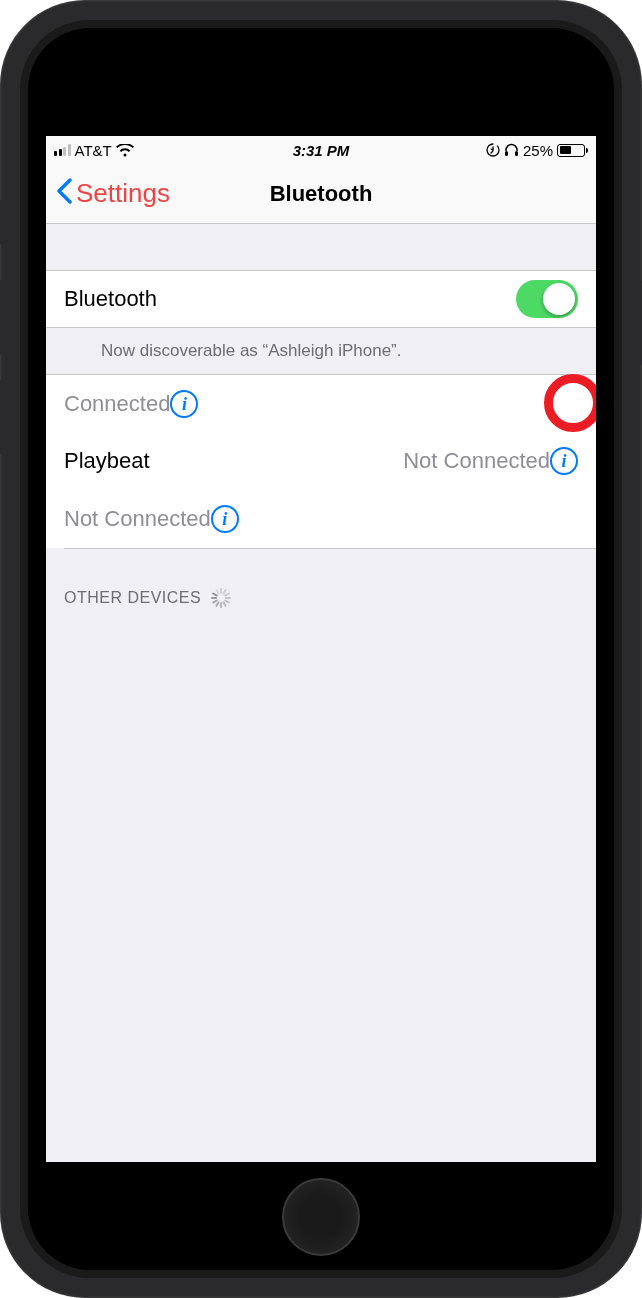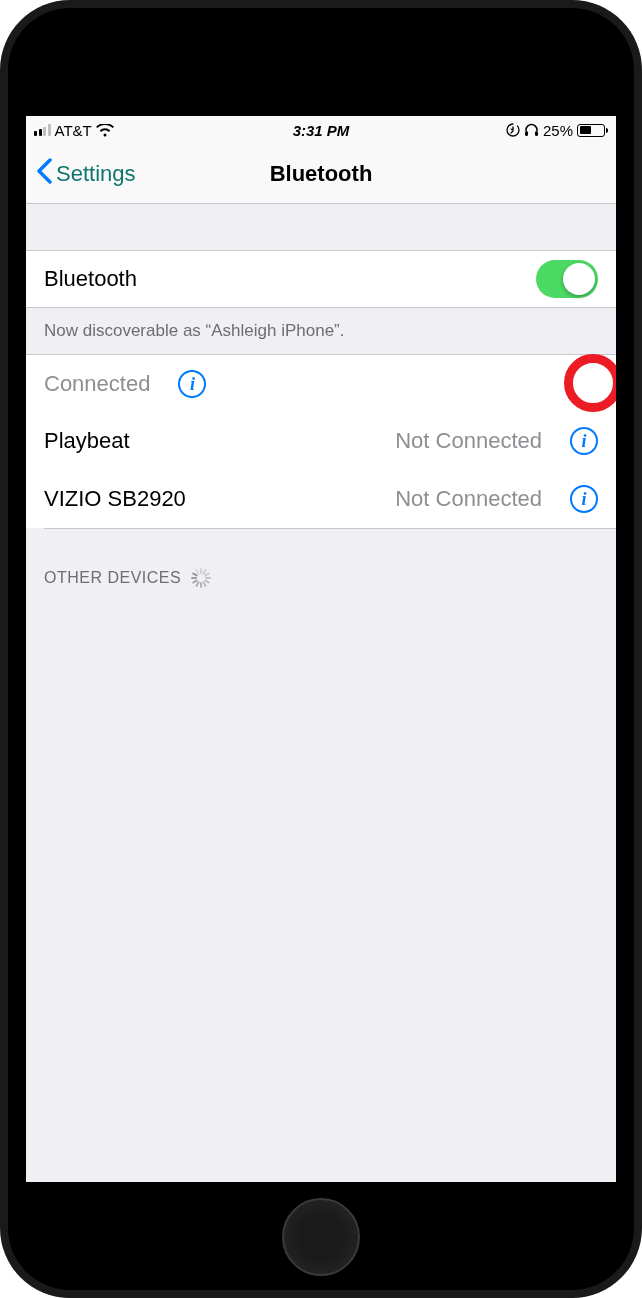--- a/index.html
+++ b/index.html
@@ -15,20 +15,21 @@
       background: #fff;
       display: flex;
       justify-content: center;
       align-items: center;
     }
     .phone-frame {
       width: 642px;
       height: 1298px;
       background: #2a2a2c;
       border-radius: 85px;
+      padding: 20px;
       position: relative;
       box-shadow: inset 0 0 3px rgba(255,255,255,0.2);
     }
     .phone-inner {
       width: 100%;
       height: 100%;
       background: #1a1a1a;
       border-radius: 70px;
       padding: 8px;
       position: relative;
@@ -165,22 +166,22 @@
       background: #f9f9f9;
       border-bottom: 1px solid #c8c8cc;
       display: flex;
       align-items: center;
       position: relative;
       padding: 0 10px;
     }
     .back-button {
       display: flex;
       align-items: center;
-      color: #0f766e;
-      font-size: 22px;
+      color: #ef4444;
+      font-size: 26px;
       gap: 4px;
     }
     .back-chevron {
       font-size: 30px;
       line-height: 1;
     }
     .nav-title {
       position: absolute;
       left: 50%;
       transform: translateX(-50%);
@@ -226,21 +227,21 @@
       font-size: 22px;
       color: #000;
     }
     .cell-status {
       font-size: 22px;
       color: #8e8e93;
     }
     .cell-right {
       display: flex;
       align-items: center;
-      gap: 28px;
+      gap: 0;
     }
     .info-button {
       width: 28px;
       height: 28px;
       border: 2px solid #007aff;
       border-radius: 50%;
       display: flex;
       align-items: center;
       justify-content: center;
       color: #007aff;
@@ -248,20 +249,21 @@
       font-style: italic;
       font-weight: bold;
       font-size: 18px;
       line-height: 1;
     }
     .footer-text {
       padding: 12px 18px;
       font-size: 17px;
       color: #6d6d72;
       line-height: 1.3;
+      margin-left: 37px;
     }
     .header-text {
       padding: 18px 18px 8px;
       font-size: 16px;
       color: #6d6d72;
       letter-spacing: 0.5px;
       display: flex;
       align-items: center;
       gap: 10px;
     }
@@ -398,21 +400,20 @@
               </div>
             </div>
             <div class="cell">
               <span class="cell-label">Playbeat</span>
               <div class="cell-right">
                 <span class="cell-status">Not Connected</span>
                 <div class="info-button">i</div>
               </div>
             </div>
             <div class="cell">
-              <span class="cell-label">VIZIO SB2920</span>
               <div class="cell-right">
                 <span class="cell-status">Not Connected</span>
                 <div class="info-button">i</div>
               </div>
             </div>
             <div class="red-circle" style="top:0px; right:-6px;"></div>
           </div>
 
           <div class="header-text" style="padding-top:40px;">
             <span>OTHER DEVICES</span>

